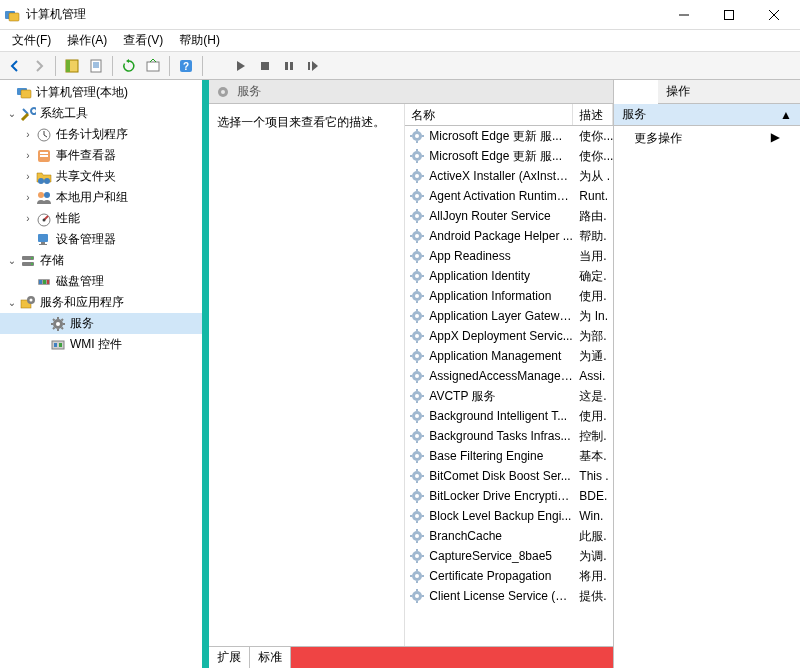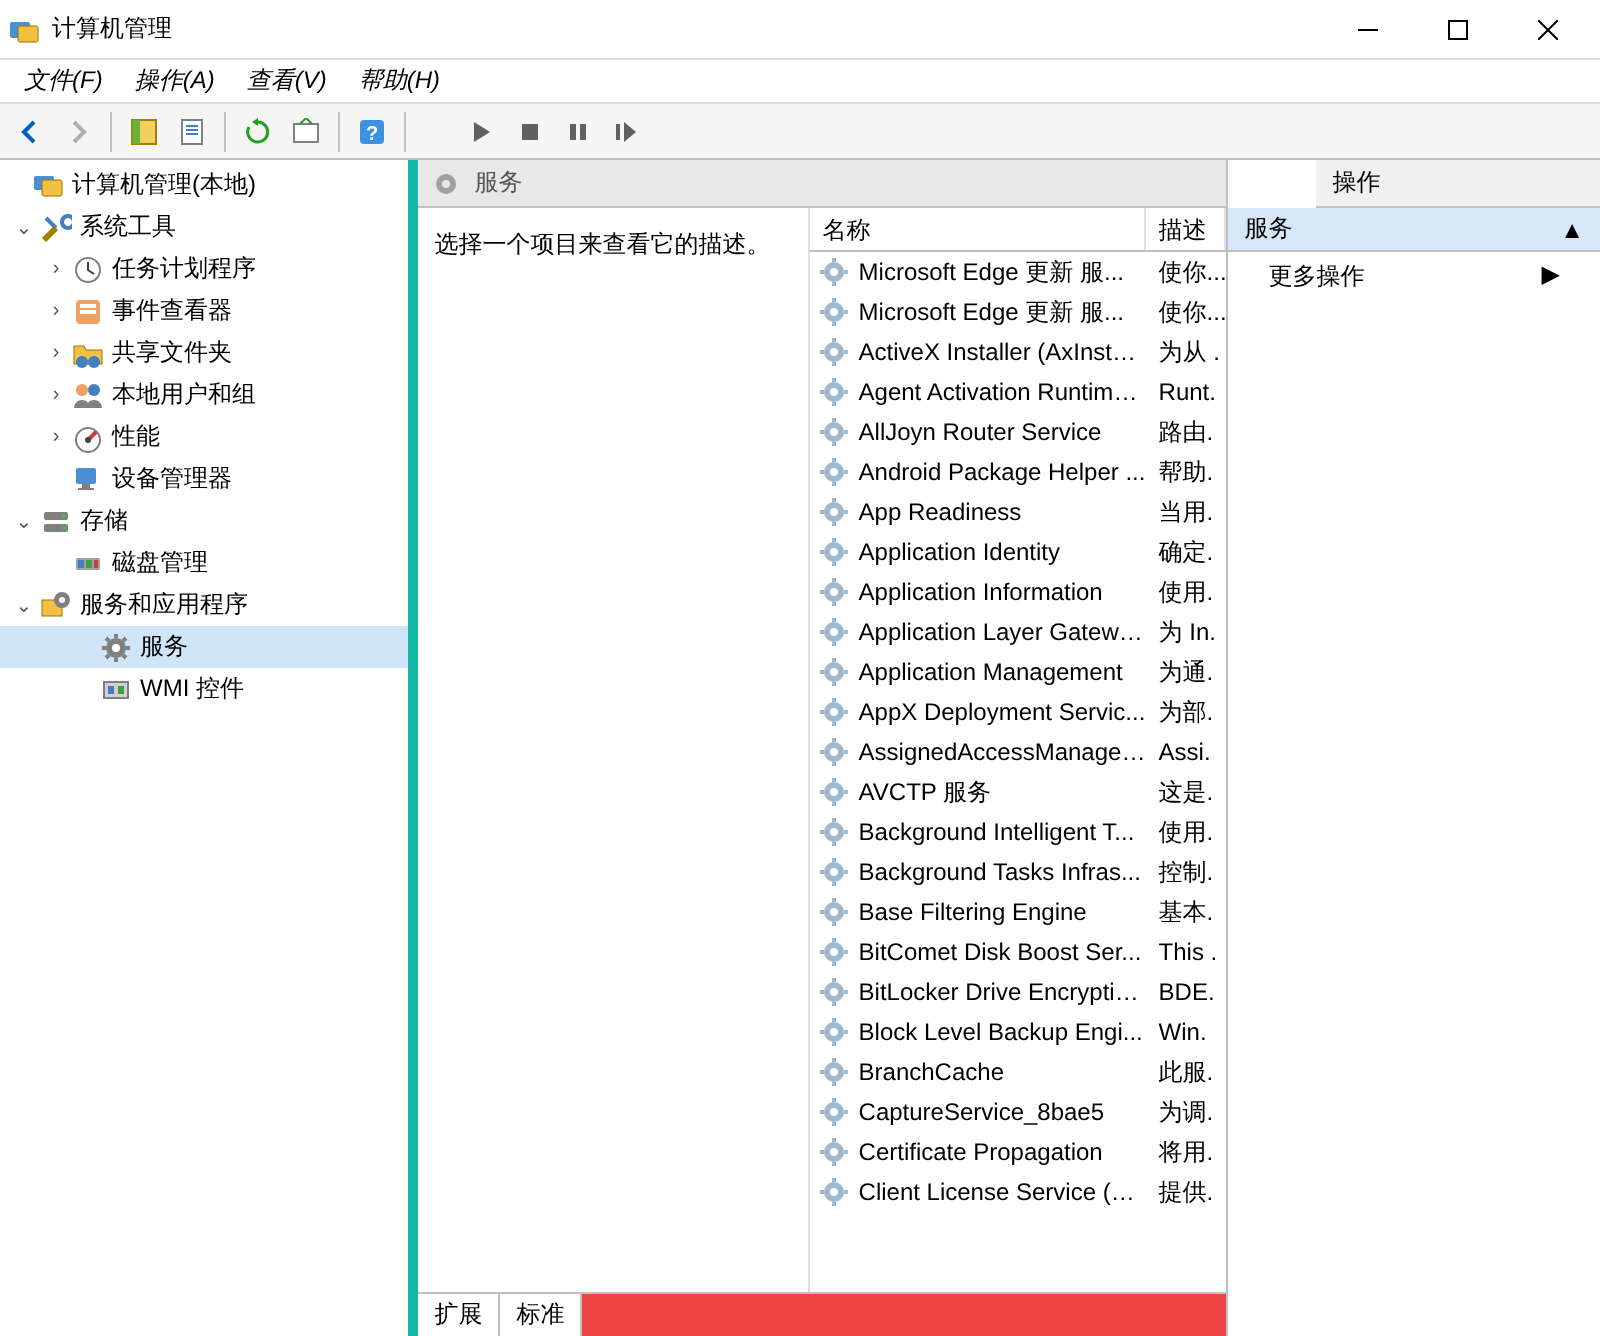--- a/index.html
+++ b/index.html
@@ -3,26 +3,26 @@
 <meta charset="utf-8">
 <style>
 * { box-sizing: border-box; margin: 0; padding: 0; }
 body { font-family: "Microsoft YaHei", "Segoe UI", sans-serif; font-size: 12px; background: #fff; overflow: hidden; width: 800px; height: 668px; }
 .titlebar { height: 30px; display: flex; align-items: center; padding: 0 4px; border-bottom: 1px solid #ddd; }
 .titlebar .app-icon { width: 16px; height: 16px; margin-right: 6px; }
 .titlebar .title { flex: 1; font-size: 12px; }
 .titlebar .win-btns { display: flex; }
 .titlebar .win-btn { width: 45px; height: 28px; display: flex; align-items: center; justify-content: center; font-size: 14px; cursor: pointer; }
 .menubar { height: 22px; display: flex; align-items: center; padding: 0 4px; border-bottom: 1px solid #ddd; }
-.menubar .menu-item { padding: 2px 8px; cursor: pointer; font-style: italic; }
+.menubar .menu-item { padding: 2px 8px; cursor: pointer; }
 .toolbar { height: 28px; display: flex; align-items: center; padding: 2px 4px; border-bottom: 1px solid #c0c0c0; gap: 2px; background: #f5f5f5; }
 .toolbar .tb-btn { width: 22px; height: 22px; display: flex; align-items: center; justify-content: center; cursor: pointer; border: 1px solid transparent; }
 .toolbar .sep { width: 1px; height: 20px; background: #c0c0c0; margin: 0 3px; }
 .body-row { display: flex; height: calc(668px - 30px - 22px - 28px); }
-.tree-pane { width: 214px; border-right: 5px solid #14b8a6; overflow: auto; padding: 2px 0; }
+.tree-pane { width: 214px; border-right: 7px solid #14b8a6; overflow: auto; padding: 2px 0; }
 .tree-item { display: flex; align-items: center; padding: 2px 2px; cursor: pointer; white-space: nowrap; font-size: 12px; }
 .tree-item.selected { background: #d0e6f8; }
 .indent0 { padding-left: 2px; } .indent1 { padding-left: 6px; } .indent2 { padding-left: 22px; } .indent3 { padding-left: 36px; }
 .expander { width: 12px; height: 12px; display: inline-flex; align-items: center; justify-content: center; font-size: 10px; color: #555; margin-right: 2px; }
 .expander.empty { visibility: hidden; }
 .tree-icon { width: 16px; height: 16px; margin-right: 4px; display: inline-flex; align-items: center; justify-content: center; }
 .mid-pane { flex: 1; display: flex; flex-direction: column; border-right: 1px solid #c0c0c0; }
 .svc-header { height: 24px; background: #e8e8e8; color: #555; display: flex; align-items: center; padding: 0 6px; border-bottom: 1px solid #c0c0c0; }
 .svc-header .gear { width: 16px; height: 16px; margin-right: 6px; }
 .svc-body { flex: 1; display: flex; overflow: hidden; }
@@ -432,33 +432,33 @@
               <span class="svc-desc">为 In.</span>
             </div>
             <div class="svc-row">
               <span class="svc-icon">
                 <svg viewBox="0 0 16 16" width="16" height="16">
                   <circle cx="8" cy="8" r="5" fill="#a0b8d0"></circle>
                   <circle cx="8" cy="8" r="2" fill="#fff"></circle>
                   <path d="M8 1 L8 3 M8 13 L8 15 M1 8 L3 8 M13 8 L15 8" stroke="#a0b8d0" stroke-width="2"></path>
                 </svg>
               </span>
+              <span class="svc-name">AppX Deployment Servic...</span>
+              <span class="svc-desc">为部.</span>
+            </div>
+            <div class="svc-row">
+              <span class="svc-icon">
+                <svg viewBox="0 0 16 16" width="16" height="16">
+                  <circle cx="8" cy="8" r="5" fill="#a0b8d0"></circle>
+                  <circle cx="8" cy="8" r="2" fill="#fff"></circle>
+                  <path d="M8 1 L8 3 M8 13 L8 15 M1 8 L3 8 M13 8 L15 8" stroke="#a0b8d0" stroke-width="2"></path>
+                </svg>
+              </span>
               <span class="svc-name">Application Management</span>
               <span class="svc-desc">为通.</span>
-            </div>
-            <div class="svc-row">
-              <span class="svc-icon">
-                <svg viewBox="0 0 16 16" width="16" height="16">
-                  <circle cx="8" cy="8" r="5" fill="#a0b8d0"></circle>
-                  <circle cx="8" cy="8" r="2" fill="#fff"></circle>
-                  <path d="M8 1 L8 3 M8 13 L8 15 M1 8 L3 8 M13 8 L15 8" stroke="#a0b8d0" stroke-width="2"></path>
-                </svg>
-              </span>
-              <span class="svc-name">AppX Deployment Servic...</span>
-              <span class="svc-desc">为部.</span>
             </div>
             <div class="svc-row">
               <span class="svc-icon">
                 <svg viewBox="0 0 16 16" width="16" height="16">
                   <circle cx="8" cy="8" r="5" fill="#a0b8d0"></circle>
                   <circle cx="8" cy="8" r="2" fill="#fff"></circle>
                   <path d="M8 1 L8 3 M8 13 L8 15 M1 8 L3 8 M13 8 L15 8" stroke="#a0b8d0" stroke-width="2"></path>
                 </svg>
               </span>
               <span class="svc-name">AssignedAccessManager...</span>

